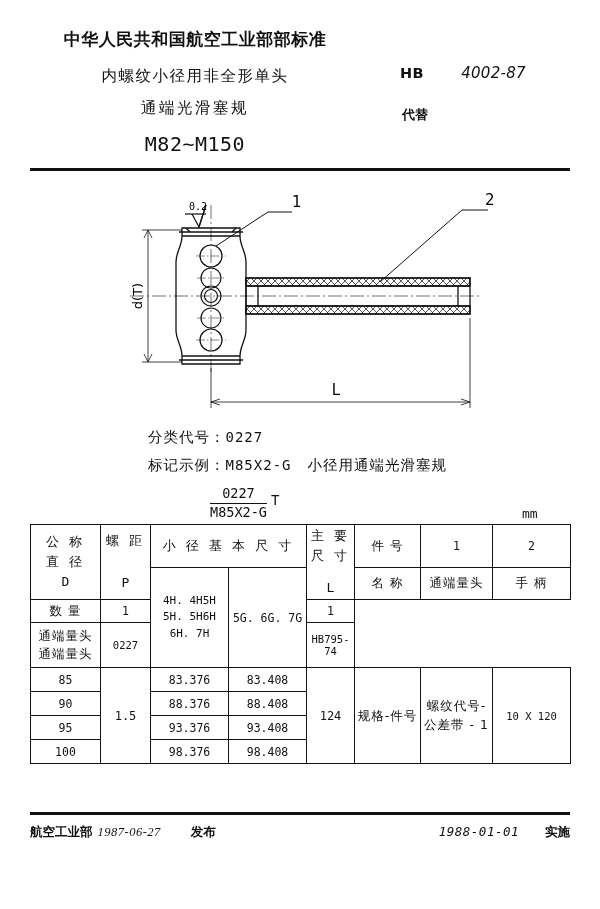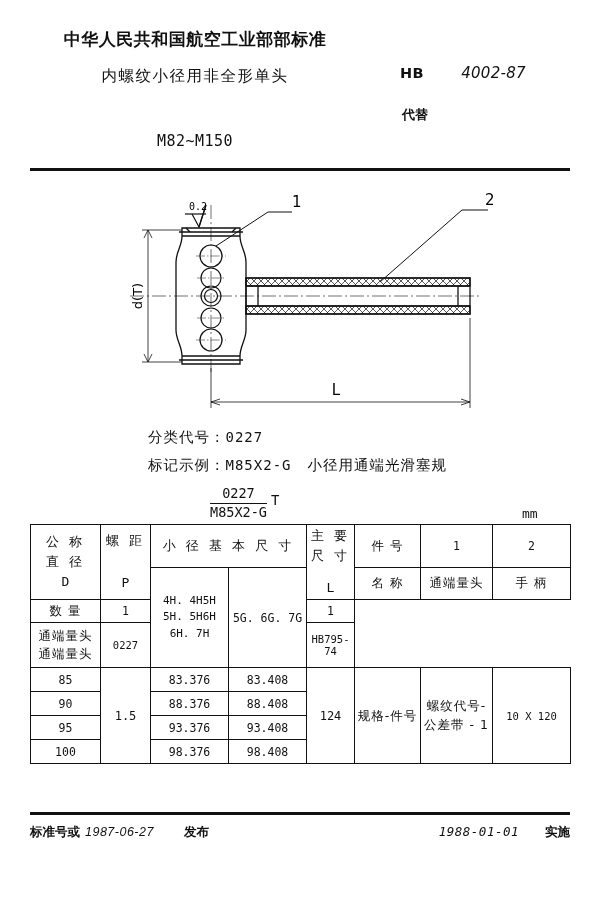--- a/index.html
+++ b/index.html
@@ -59,21 +59,21 @@
     text-align: center;
     font-size: 15.5px;
     letter-spacing: 2.5px;
   }
   .hdr-range {
     position: absolute;
     top: 104px;
     left: 0;
     width: 390px;
     text-align: center;
-    font-size: 15px;
+    font-size: 20px;
     letter-spacing: 0.5px;
     font-family: "DejaVu Sans Mono", "Liberation Mono", monospace;
   }
   .hdr-std {
     position: absolute;
     top: 36px;
     left: 400px;
     font-size: 14.5px;
     font-weight: bold;
     letter-spacing: 0.3px;
@@ -229,21 +229,21 @@
   .foot-left {
     position: absolute;
     left: 0;
     top: 0;
     white-space: nowrap;
     font-weight: bold;
   }
   .foot-left .date {
     font-weight: normal;
     font-style: italic;
-    font-family: Liberation Sans, sans-serif;
+    font-family: Liberation Serif, serif;
     margin-left: 5px;
     letter-spacing: 0.5px;
   }
   .foot-left .pub {
     font-weight: bold;
     margin-left: 30px;
     font-family: Liberation Mono, monospace;
   }
   .foot-right {
     position: absolute;
@@ -262,20 +262,21 @@
   }
 </style>
 </head>
 <body>
 
 <div class="page">
 
   <div class="header">
     <div class="hdr-ministry">中华人民共和国航空工业部部标准</div>
     <div class="hdr-title1">内螺纹小径用非全形单头</div>
+    <div class="hdr-title2">通端光滑塞规</div>
     <div class="hdr-range">M82~M150</div>
     <div class="hdr-std">
       <span>HB</span>
       <span class="num">4002-87</span>
     </div>
     <div class="hdr-replace">代替</div>
     <div class="hdr-rule"></div>
   </div>
 
   <div class="drawing">
@@ -486,20 +487,20 @@
           <td class="mono">98.376</td>
           <td class="mono">98.408</td>
         </tr>
       </tbody>
     </table>
   </div>
 
   <div class="foot-rule"></div>
   <div class="footer">
     <div class="foot-left">
-      <span>标准号或</span><span class="date">1987-06-27</span><span class="pub">发布</span>
+      <span>航空工业部</span><span class="date">1987-06-27</span><span class="pub">发布</span>
     </div>
     <div class="foot-right">
       <span class="date">1988-01-01</span><span class="impl">实施</span>
     </div>
   </div>
 
 </div>
 
 </body></html>

